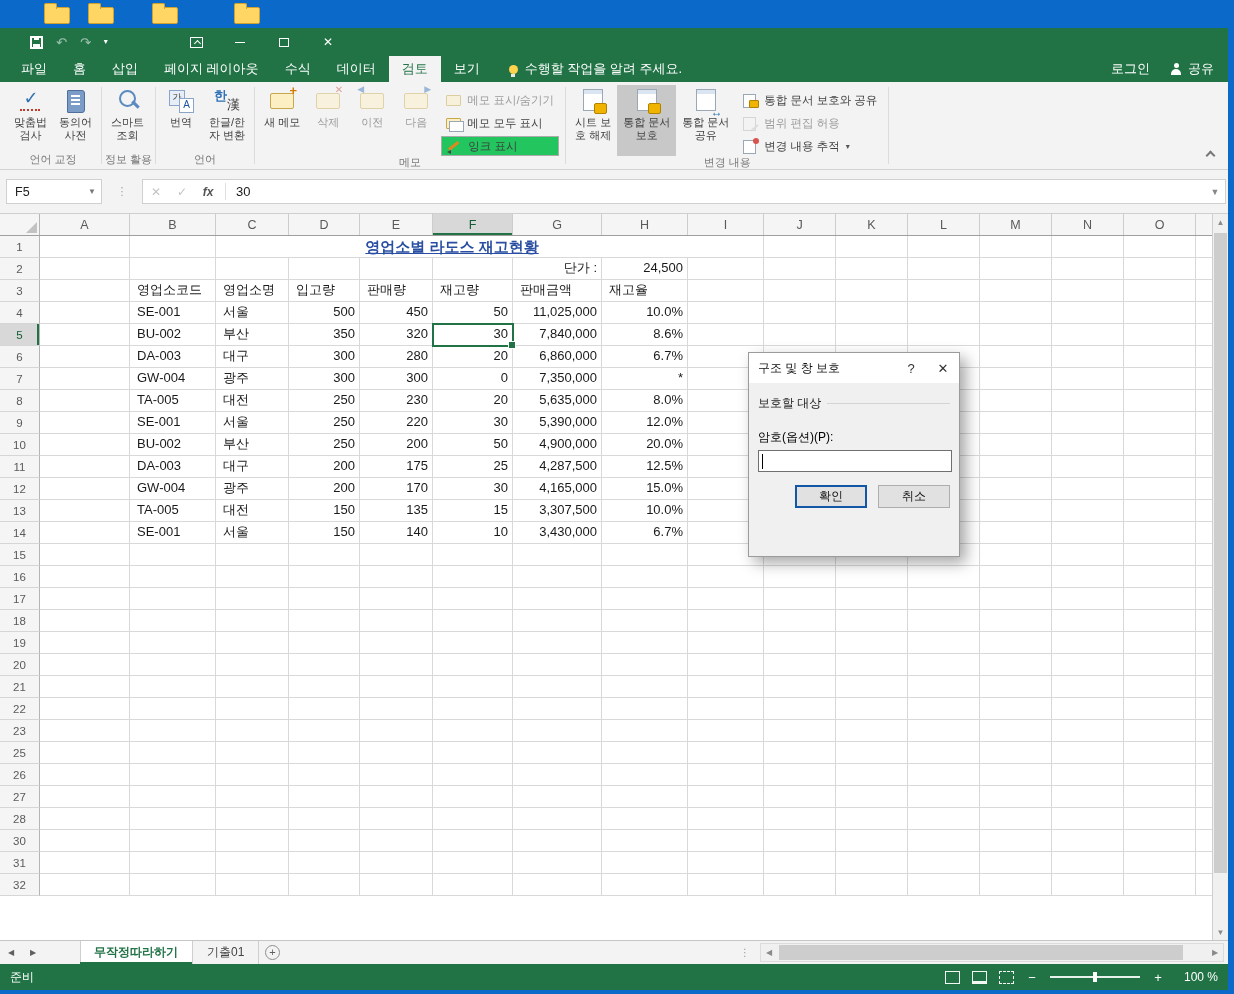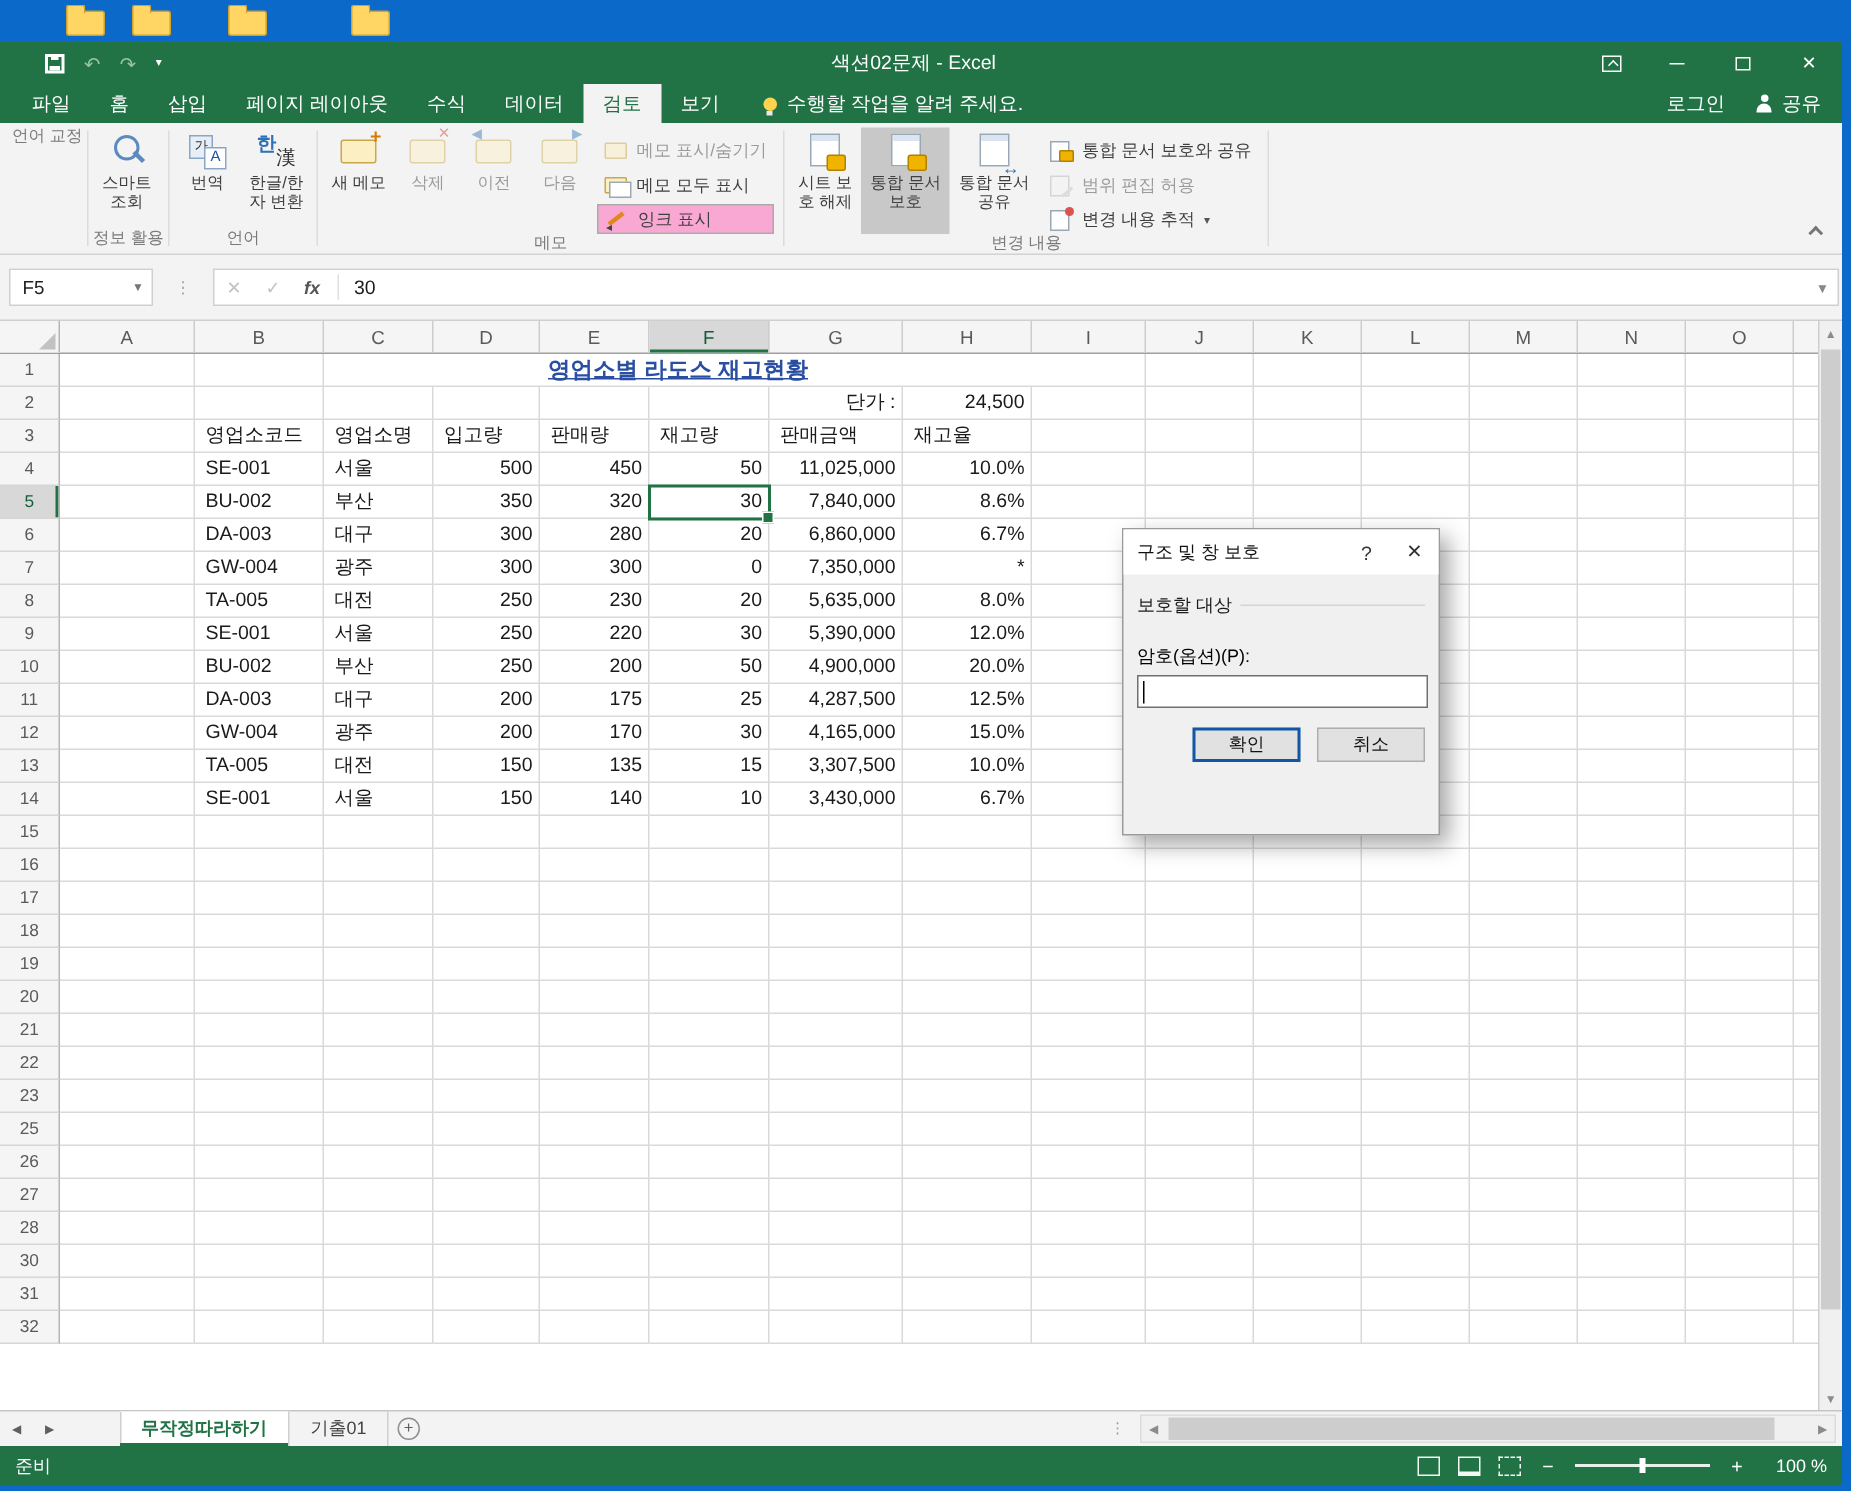--- a/index.html
+++ b/index.html
@@ -58,21 +58,21 @@
   .rlabel{height:16px;font-size:11px;color:#7a7a7a;text-align:center;line-height:13px;}
   .rsep{width:1px;background:#dcdcdc;margin:2px 3px 5px 3px;}
   .rbig{display:flex;flex-direction:column;align-items:center;padding:4px 6px 0;min-width:44px;}
   .rbig.pressed{background:var(--pressed-gray);}
   .rlab{font-size:11px;color:#3f3f3f;text-align:center;line-height:13px;margin-top:3px;white-space:nowrap;}
   .rbig.disabled .rlab{color:#9b9b9b;}
   .rbig.disabled .ricon{opacity:.45;}
   .ricon{width:26px;height:24px;position:relative;display:block;flex:0 0 auto;}
   .rsmallc{display:flex;flex-direction:column;justify-content:flex-start;padding:5px 3px 0;gap:3px;}
   .rsmall{display:flex;align-items:center;gap:5px;height:20px;padding:0 5px;font-size:11.5px;color:#3f3f3f;white-space:nowrap;}
-  .rsmall.pressed{background:#f9a8d4;border:1px solid #ababab;}
+  .rsmall.pressed{background:#22c55e;border:1px solid #ababab;}
   .rsmall.disabled{color:#9b9b9b;}
   .rsmall.disabled .sicon{opacity:.5;}
   .sdrop{font-size:8px;color:#555;margin-left:1px;}
   .sicon{width:16px;height:15px;position:relative;flex:0 0 auto;}
   .ribbon-collapse{position:absolute;right:14px;bottom:10px;width:7px;height:7px;border-top:2px solid #777;border-left:2px solid #777;transform:rotate(45deg);}
 
   
   .i-spelling::before{content:"✓";position:absolute;left:6px;top:-2px;font-size:18px;color:#2f71b5;font-weight:bold;}
   .i-spelling::after{content:"";position:absolute;left:2px;bottom:2px;width:20px;border-bottom:2px dotted #c0392b;}
   .i-thesaurus::before{content:"";position:absolute;left:4px;top:1px;width:16px;height:21px;background:#7a9cc6;border:1px solid #4d6f99;border-radius:1px 3px 3px 1px;}
@@ -196,21 +196,20 @@
 
 <div class="window">
 
   <div class="titlebar">
     <div class="qat">
       <span class="i-save"></span>
       <span class="q dim">↶</span>
       <span class="q dim">↷</span>
       <span class="q drop">▾</span>
     </div>
-    <div class="wtitle">색션02문제 - Excel</div>
     <div class="wbtns">
       <div class="wbtn">
           <span class="i-ribbonopts"></span>
         </div>
       <div class="wbtn">
           <span class="i-min"></span>
         </div>
       <div class="wbtn">
           <span class="i-max"></span>
         </div>
@@ -240,20 +239,30 @@
       <span class="share-wrap">
         <span class="person"></span>
         <span>공유</span>
       </span>
     </div>
   </div>
 
   <div class="ribbon">
     <span class="ribbon-collapse"></span>
   <div class="rgroup">
+        <div class="rbtns">
+          <div class="rbig">
+            <span class="ricon i-spelling"></span>
+            <span class="rlab">맞춤법<br>검사</span>
+          </div>
+          <div class="rbig">
+            <span class="ricon i-thesaurus"></span>
+            <span class="rlab">동의어<br>사전</span>
+          </div>
+        </div>
         <div class="rlabel">언어 교정</div>
       </div>
       <div class="rsep"></div>
       <div class="rgroup">
         <div class="rbtns">
           <div class="rbig">
             <span class="ricon i-smart-lookup"></span>
             <span class="rlab">스마트<br>조회</span>
           </div>
         </div>

